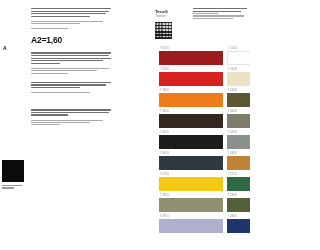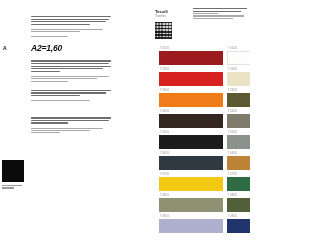--- a/index.html
+++ b/index.html
@@ -13,21 +13,21 @@
   .spread{position:absolute;inset:0;display:flex;}
 
   
   .page-left{position:relative;width:125px;height:250px;flex:0 0 125px;background:#fff;}
   .side-mark{
     position:absolute;left:3px;top:46px;
     font-size:3.2px;line-height:1.1;color:#111;
     letter-spacing:-0.1px;font-weight:700;
   }
   .side-mark .glyph{display:block;font-size:5px;}
-  .left-col{position:absolute;left:31px;top:16px;width:82px;font-style:italic;}
+  .left-col{position:absolute;left:31px;top:8px;width:82px;}
 
   .para{margin:0 0 4px 0;}
   .para .ln{
     display:block;height:1.3px;background:#6f6f6f;margin-bottom:1.25px;border-radius:.4px;
   }
   .para .ln.w98{width:98%}.para .ln.w95{width:95%}.para .ln.w92{width:92%}
   .para .ln.w88{width:88%}.para .ln.w80{width:80%}.para .ln.w72{width:72%}
   .para .ln.w60{width:60%}.para .ln.w45{width:45%}.para .ln.w35{width:35%}
   .para.sub .ln{background:#a8a8a8;height:1.1px;}
 

